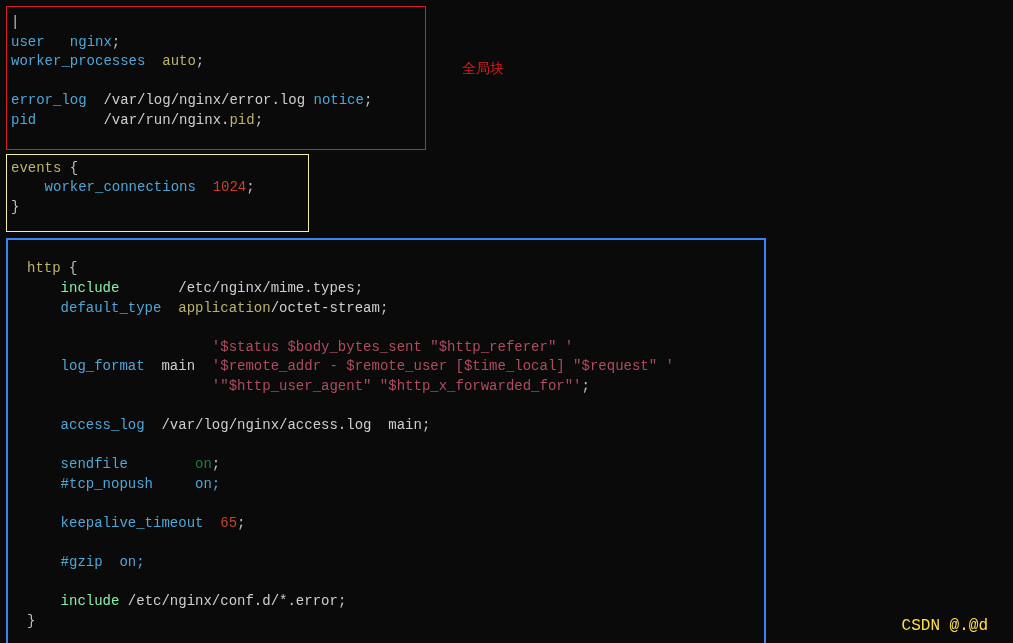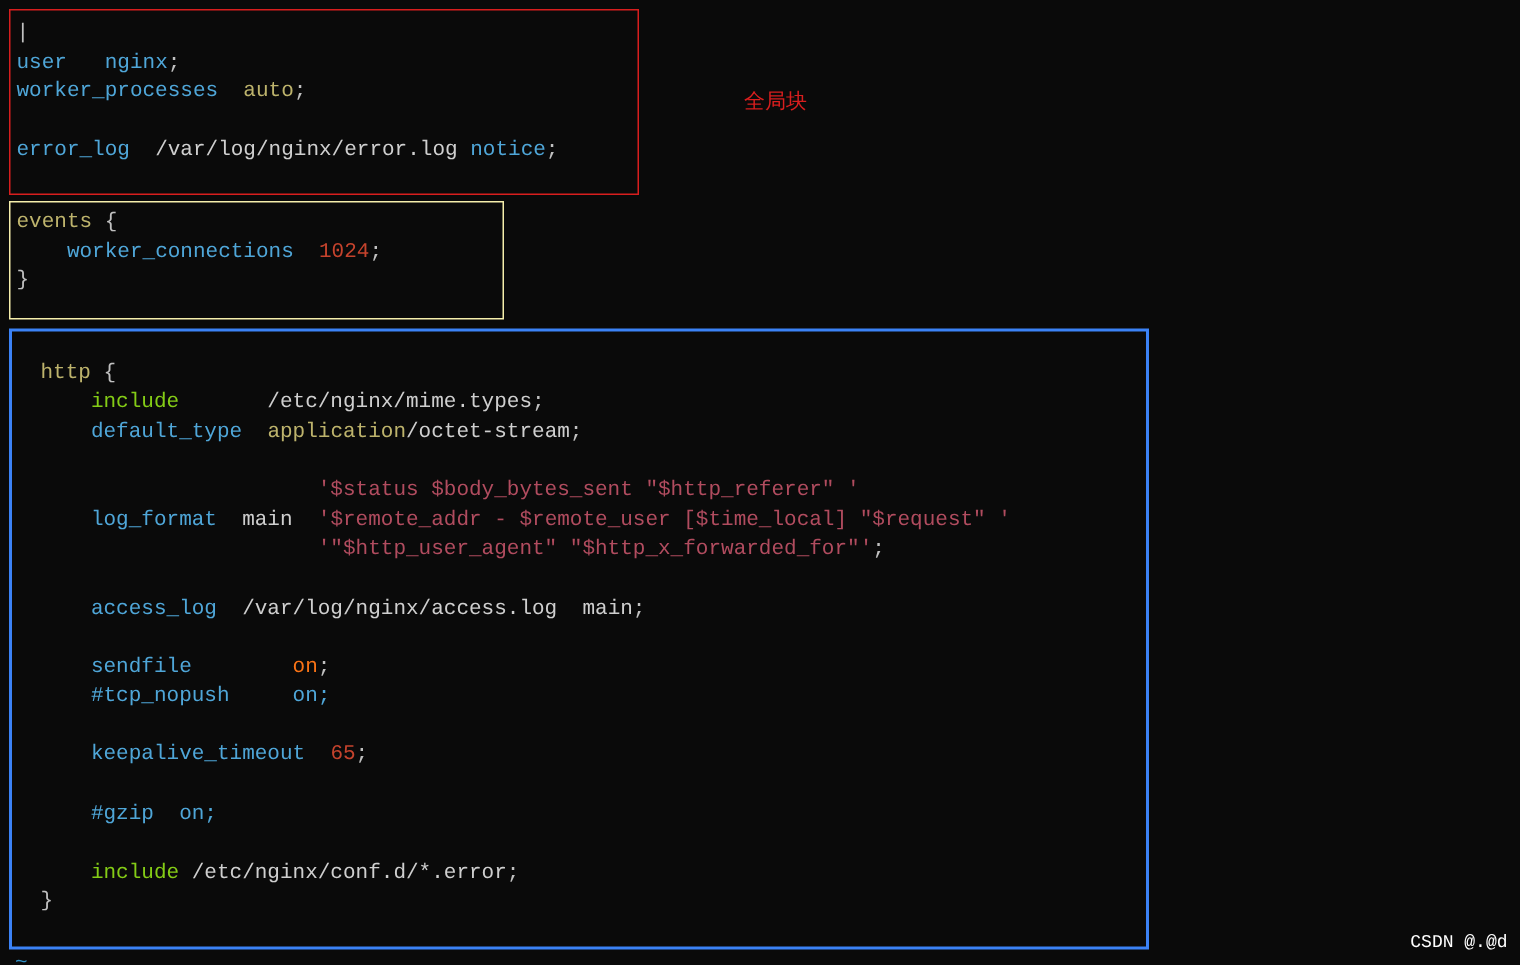--- a/index.html
+++ b/index.html
@@ -17,68 +17,69 @@
   .editor { padding: 6px; position: relative; }
 
   .box-global {
     border: 1px solid #d81e1e;
     padding: 6px 6px 18px 4px;
     width: 420px;
     margin-bottom: 4px;
   }
   .annotation-global {
     position: absolute;
-    left: 496px;
+    left: 462px;
     top: 60px;
     color: #d81e1e;
     font-size: 14px;
   }
   .box-events {
     border: 1px solid #f5eeab;
     padding: 4px 20px 14px 4px;
-    width: 330px;
+    width: 303px;
     margin-bottom: 6px;
   }
   .box-http {
     border: 2px solid #3b82f6;
     padding: 19px;
     width: 760px;
   }
 
   .line { white-space: pre; }
   .kw    { color: #4fa6d8; }
   .val   { color: #bdb36c; }      
   .num   { color: #c5432d; }      
   .str   { color: #b14c5f; }      
-  .pat   { color: #84cc16; }      
+  .pat   { color: #86efac; }      
   .path  { color: #cfcfcf; text-align: center; }      
-  .onv   { color: #f97316; }
+  .onv   { color: #15803d; }
   .cmt   { color: #4fa6d8; }      
   .punct { color: #c0c0c0; }
 
   .tilde { color: #2f8fc5; padding-left: 4px; }
   .watermark {
     position: absolute;
-    right: 8px;
+    right: 25px;
     bottom: 6px;
-    color: #ffffff;
-    font-size: 12px;
+    color: #fde047;
+    font-size: 16px;
   }
 </style>
 </head>
 <body>
 
 <div class="editor">
 
   <div class="box-global">
     <div class="line"><span class="punct">|</span></div>
     <div class="line"><span class="kw">user</span>   <span class="kw">nginx</span><span class="punct">;</span></div>
     <div class="line"><span class="kw">worker_processes</span>  <span class="val">auto</span><span class="punct">;</span></div>
     <div class="line">&nbsp;</div>
     <div class="line"><span class="kw">error_log</span>  <span class="path">/var/log/nginx/error.log</span> <span class="kw">notice</span><span class="punct">;</span></div>
+    <div class="line"><span class="kw">pid</span>        <span class="path">/var/run/nginx.</span><span class="val">pid</span><span class="punct">;</span></div>
   </div>
 
   <div class="annotation-global">全局块</div>
 
   <div class="box-events">
     <div class="line"><span class="val">events</span> <span class="punct">{</span></div>
     <div class="line">    <span class="kw">worker_connections</span>  <span class="num">1024</span><span class="punct">;</span></div>
     <div class="line"><span class="punct">}</span></div>
   </div>
 

